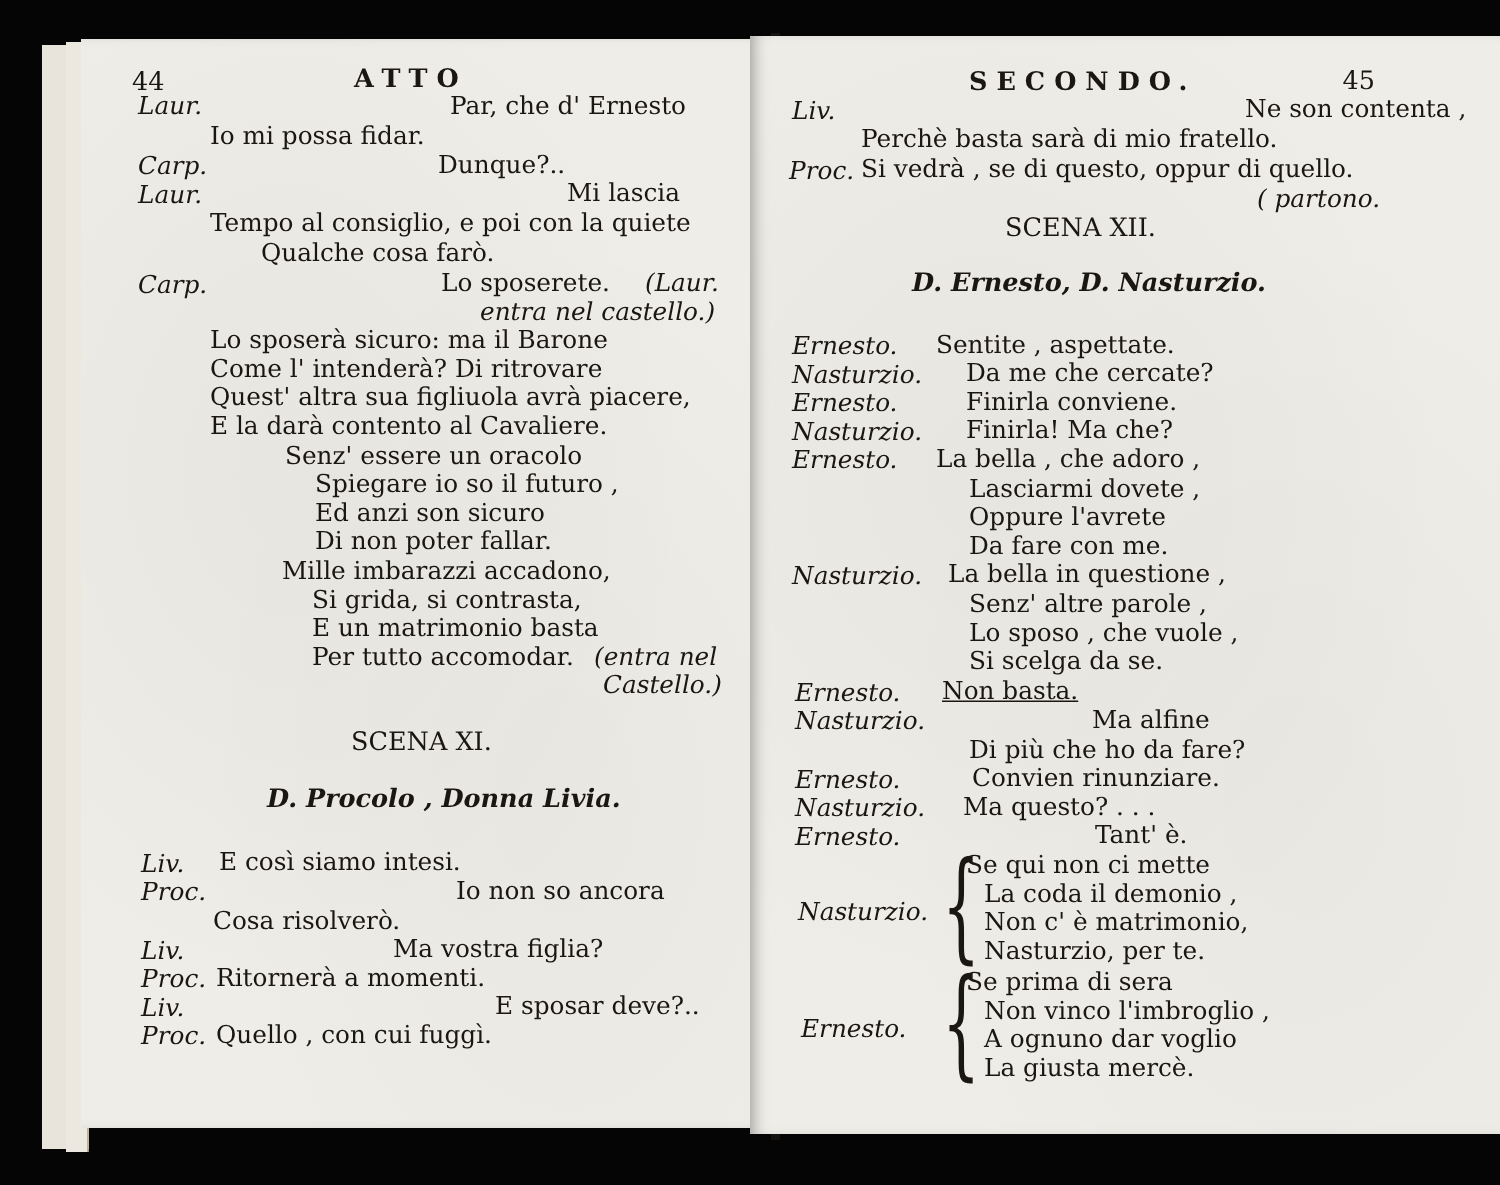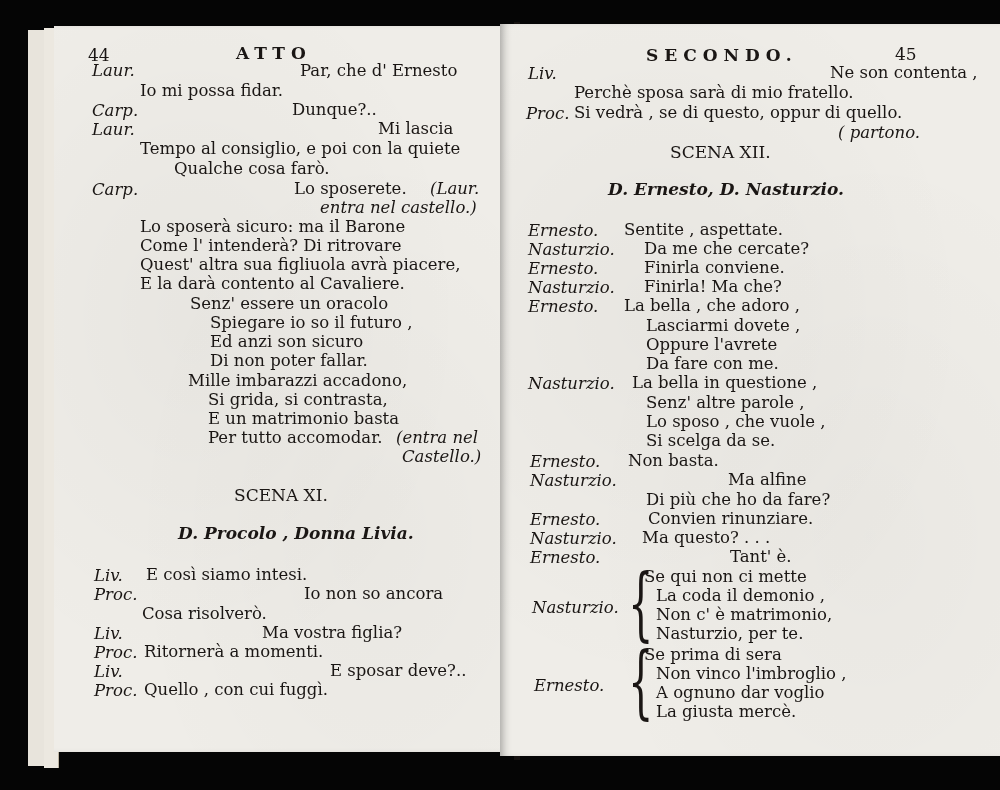--- a/index.html
+++ b/index.html
@@ -76,21 +76,21 @@
 </div>
 
 <div class="gutter"></div>
 
 <div class="page right">
   <div class="line hdr" style="left:146px;top:22px;">SECONDO.</div>
   <div class="line pnum" style="left:395px;top:21px;">45</div>
 
   <div class="line it" style="left:28px;top:40px;">Liv.</div>
   <div class="line" style="left:282px;top:39px;margin-left:48px;">Ne son contenta ,</div>
-  <div class="line" style="left:74px;top:59px;">Perchè sposa sarà di mio fratello.</div>
+  <div class="line" style="left:74px;top:59px;">Perchè basta sarà di mio fratello.</div>
   <div class="line it" style="left:26px;top:80px;">Proc.</div>
   <div class="line" style="left:74px;top:79px;">Si vedrà , se di questo, oppur di quello.</div>
   <div class="line it" style="left:338px;top:99px;">( partono.</div>
 
   <div class="line scene" style="left:170px;top:119px;">SCENA XII.</div>
   <div class="line it scene" style="left:108px;top:156px;font-weight:bold;">D. Ernesto, D. Nasturzio.</div>
 
   <div class="line it" style="left:28px;top:197px;">Ernesto.</div>
   <div class="line" style="left:124px;top:196px;">Sentite , aspettate.</div>
   <div class="line it" style="left:28px;top:216px;">Nasturzio.</div>
@@ -103,21 +103,21 @@
   <div class="line" style="left:124px;top:272px;">La bella , che adoro ,</div>
   <div class="line" style="left:146px;top:292px;">Lasciarmi dovete ,</div>
   <div class="line" style="left:146px;top:311px;">Oppure l'avrete</div>
   <div class="line" style="left:146px;top:330px;">Da fare con me.</div>
   <div class="line it" style="left:28px;top:350px;">Nasturzio.</div>
   <div class="line" style="left:132px;top:349px;">La bella in questione ,</div>
   <div class="line" style="left:146px;top:369px;">Senz' altre parole ,</div>
   <div class="line" style="left:146px;top:388px;">Lo sposo , che vuole ,</div>
   <div class="line" style="left:146px;top:407px;">Si scelga da se.</div>
   <div class="line it" style="left:30px;top:428px;">Ernesto.</div>
-  <div class="line" style="left:128px;top:427px;">Non basta.</div>
+  <div class="line" style="left:128px;top:427px;text-decoration:underline;">Non basta.</div>
   <div class="line it" style="left:30px;top:447px;">Nasturzio.</div>
   <div class="line" style="left:228px;top:446px;">Ma alfine</div>
   <div class="line" style="left:146px;top:466px;">Di più che ho da fare?</div>
   <div class="line it" style="left:30px;top:486px;">Ernesto.</div>
   <div class="line" style="left:148px;top:485px;">Convien rinunziare.</div>
   <div class="line it" style="left:30px;top:505px;">Nasturzio.</div>
   <div class="line" style="left:142px;top:504px;">Ma questo? . . .</div>
   <div class="line it" style="left:30px;top:524px;">Ernesto.</div>
   <div class="line" style="left:230px;top:523px;">Tant' è.</div>
 

